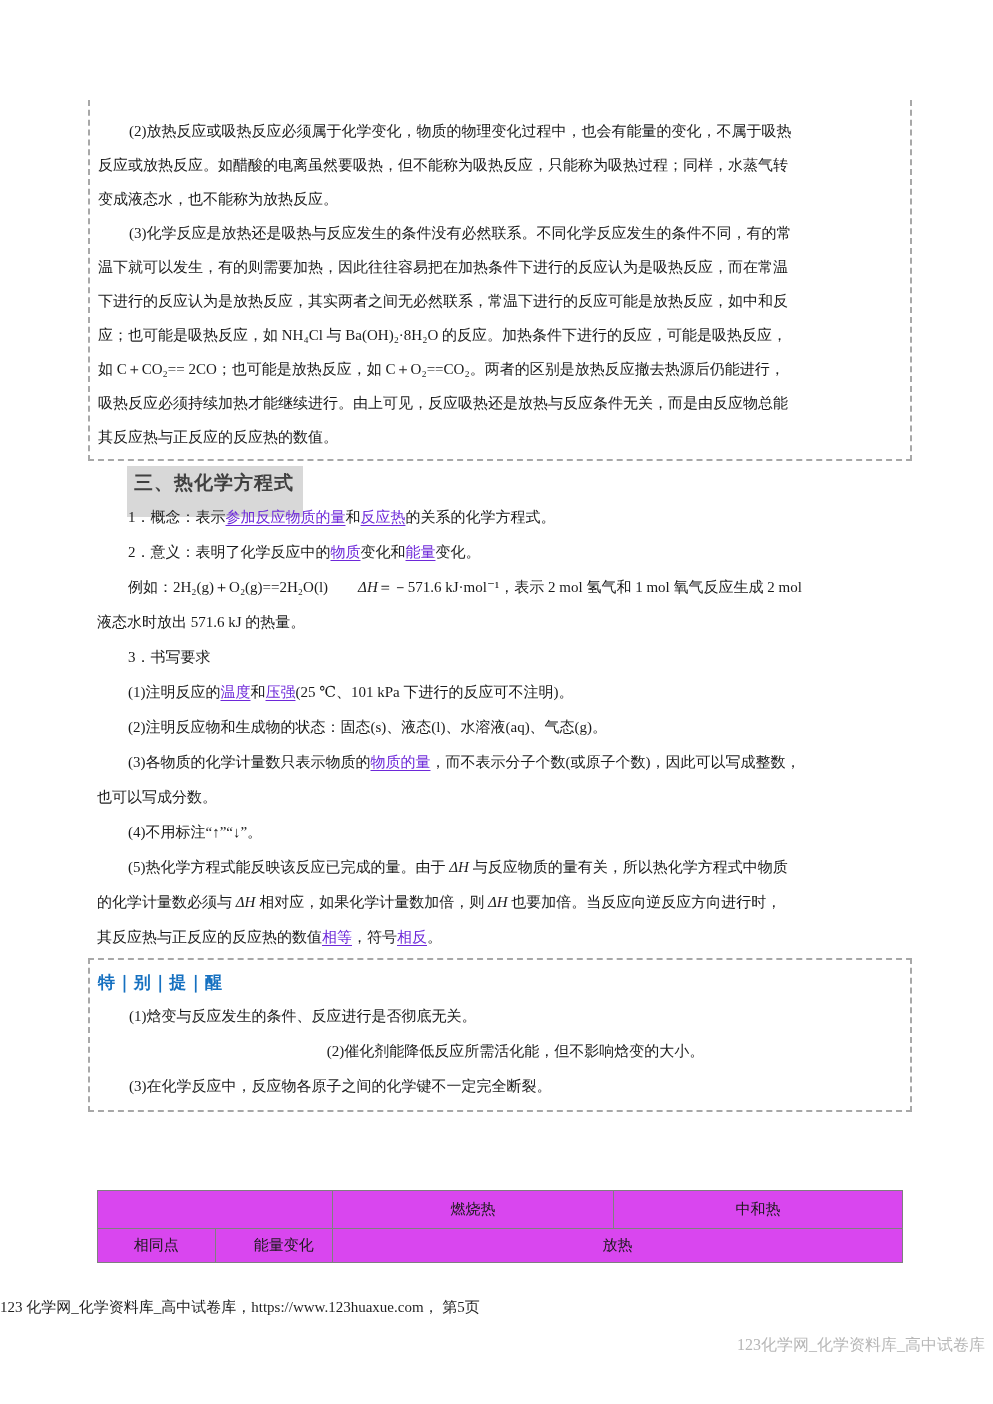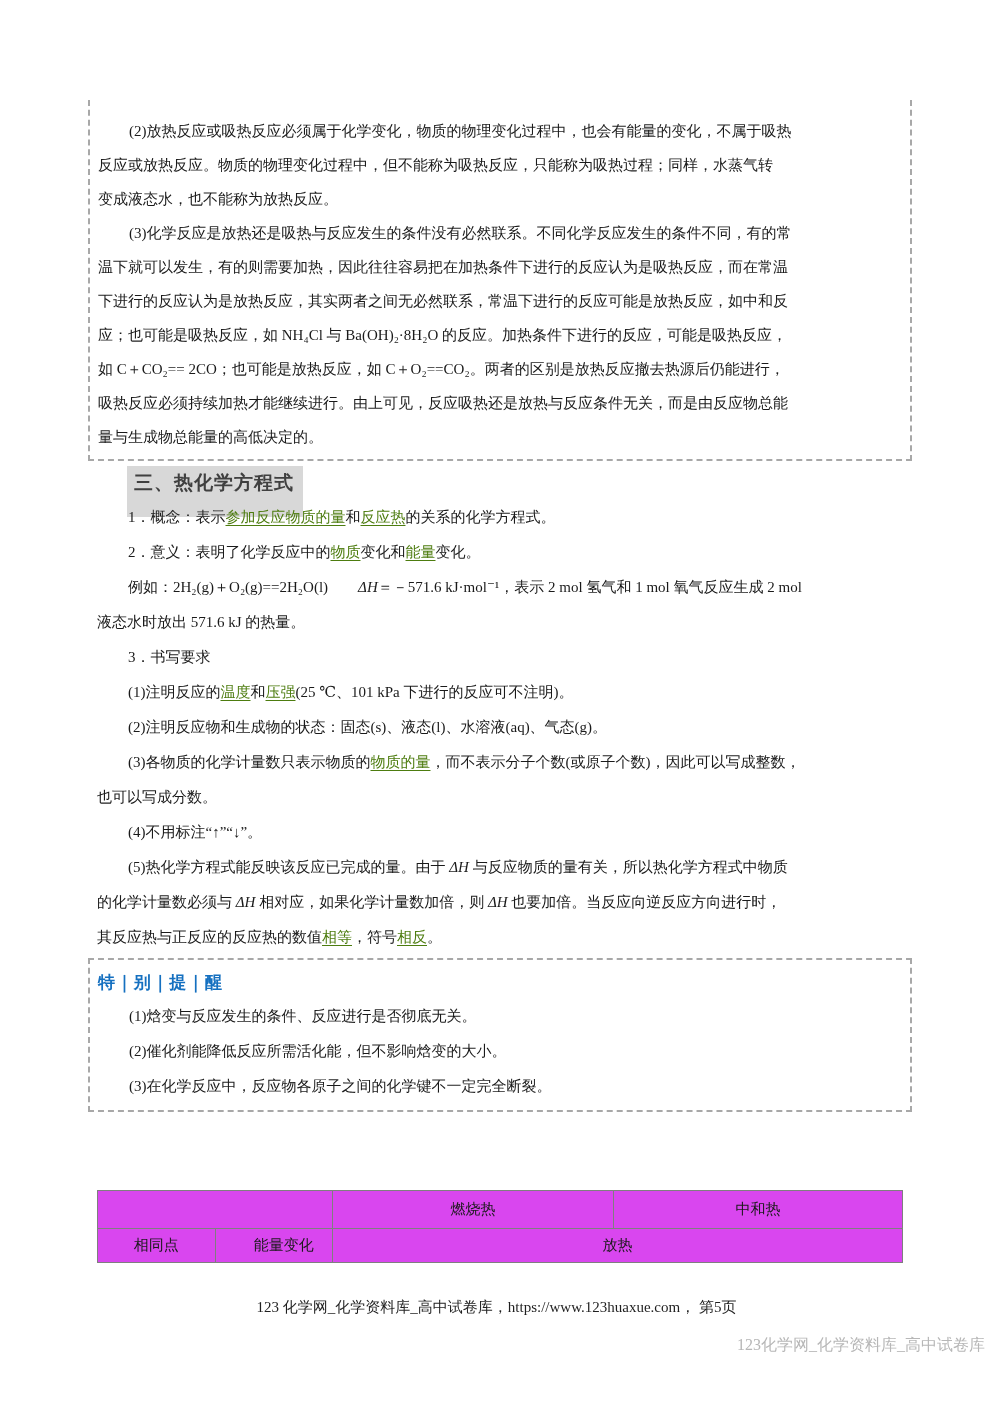--- a/index.html
+++ b/index.html
@@ -10,21 +10,21 @@
   }
   .dashedbox {
     position:absolute; box-sizing:border-box;
     border:2px dashed #a8a8a8; background:#ffffff;
   }
   .box1 { left:88px; top:100px; width:824px; height:361px; border-top:none; padding:14px 8px 0 8px; }
   .box2 { left:88px; top:958px; width:824px; height:154px; padding:7px 8px 0 8px; }
   .ln { white-space:nowrap; font-size:15px; height:34px; line-height:34px; }
   .flow .ln { height:35px; line-height:35px; }
   .ind { text-indent:31px; }
-  .ru { color:#4d7c0f; text-decoration:underline; text-underline-offset:3px; }
+  .ru { color:#6d28d9; text-decoration:underline; text-underline-offset:3px; }
   .it { font-style:italic; }
   .sechead {
     position:absolute; display:inline-block;
     background:#d8d8d8; color:#404040;
     font-family:"Liberation Sans","DejaVu Sans",sans-serif;
     font-weight:bold; font-size:19px; line-height:1;
     padding:7px 9px 25px 7px; letter-spacing:1px;
   }
   .sec3head { left:127px; top:466px; }
   .sec4head { left:127px; top:1142px; }
@@ -37,43 +37,43 @@
   table.cmp {
     position:absolute; left:97px; top:1190px; width:806px;
     border-collapse:collapse; font-size:15px; color:#1a1a1a;
     table-layout:fixed;
   }
   .cmp td { border:1px solid #7f7f7f; text-align:center; padding:0; background:#d946ef; }
   .cmp tr.r1 td { height:37px; }
   .cmp tr.r2 td { height:33px; }
   .footer {
     position:absolute; left:0; top:1298px; width:993px;
-    text-align:center; font-size:15px; color:#1f1f1f; white-space:nowrap;
+    font-size:15px; color:#1f1f1f; white-space:nowrap;
   }
   .watermark {
     position:absolute; right:8px; top:1335px;
     font-size:16px; color:#b7b7b7; white-space:nowrap;
   }
 </style>
 </head>
 <body>
 
 <div class="page">
 
   <div class="dashedbox box1">
     <div class="ln ind">(2)放热反应或吸热反应必须属于化学变化，物质的物理变化过程中，也会有能量的变化，不属于吸热</div>
-    <div class="ln">反应或放热反应。物质的物理变化过程中，但不能称为吸热反应，只能称为吸热过程；同样，水蒸气转</div>
+    <div class="ln">反应或放热反应。如醋酸的电离虽然要吸热，但不能称为吸热反应，只能称为吸热过程；同样，水蒸气转</div>
     <div class="ln">变成液态水，也不能称为放热反应。</div>
     <div class="ln ind">(3)化学反应是放热还是吸热与反应发生的条件没有必然联系。不同化学反应发生的条件不同，有的常</div>
     <div class="ln">温下就可以发生，有的则需要加热，因此往往容易把在加热条件下进行的反应认为是吸热反应，而在常温</div>
     <div class="ln">下进行的反应认为是放热反应，其实两者之间无必然联系，常温下进行的反应可能是放热反应，如中和反</div>
     <div class="ln">应；也可能是吸热反应，如 NH₄Cl 与 Ba(OH)₂·8H₂O 的反应。加热条件下进行的反应，可能是吸热反应，</div>
     <div class="ln">如 C＋CO₂==  2CO；也可能是放热反应，如 C＋O₂==CO₂。两者的区别是放热反应撤去热源后仍能进行，</div>
     <div class="ln">吸热反应必须持续加热才能继续进行。由上可见，反应吸热还是放热与反应条件无关，而是由反应物总能</div>
-    <div class="ln">量与生成物总能量的高低决定的。</div>
+    <div class="ln">其反应热与正反应的反应热的数值。</div>
   </div>
 
   <div class="sechead sec3head">三、热化学方程式</div>
 
   <div class="flow">
     <div class="ln ind"><span>1．概念：表示</span><span class="ru">参加反应物质的量</span><span>和</span><span class="ru">反应热</span><span>的关系的化学方程式。</span></div>
     <div class="ln ind"><span>2．意义：表明了化学反应中的</span><span class="ru">物质</span><span>变化和</span><span class="ru">能量</span><span>变化。</span></div>
     <div class="ln ind"><span>例如：2H₂(g)＋O₂(g)==2H₂O(l)　　</span><span class="it">ΔH</span><span>＝－571.6 kJ·mol⁻¹，表示 2 mol 氢气和 1 mol 氧气反应生成 2 mol</span></div>
     <div class="ln">液态水时放出 571.6 kJ 的热量。</div>
     <div class="ln ind">3．书写要求</div>
@@ -83,21 +83,21 @@
     <div class="ln">也可以写成分数。</div>
     <div class="ln ind">(4)不用标注“↑”“↓”。</div>
     <div class="ln ind"><span>(5)热化学方程式能反映该反应已完成的量。由于 </span><span class="it">ΔH</span><span> 与反应物质的量有关，所以热化学方程式中物质</span></div>
     <div class="ln"><span>的化学计量数必须与 </span><span class="it">ΔH</span><span> 相对应，如果化学计量数加倍，则 </span><span class="it">ΔH</span><span> 也要加倍。当反应向逆反应方向进行时，</span></div>
     <div class="ln"><span>其反应热与正反应的反应热的数值</span><span class="ru">相等</span><span>，符号</span><span class="ru">相反</span><span>。</span></div>
   </div>
 
   <div class="dashedbox box2">
     <div class="alerttitle">特｜别｜提｜醒</div>
     <div class="ln ind" style="height:35px;line-height:35px;">(1)焓变与反应发生的条件、反应进行是否彻底无关。</div>
-    <div class="ln ind" style="height:35px;line-height:35px;">(2)催化剂能降低反应所需活化能，但不影响焓变的大小。</div>
+    <div class="ln ind" style="height:35px;line-height:35px;text-align:center;">(2)催化剂能降低反应所需活化能，但不影响焓变的大小。</div>
     <div class="ln ind" style="height:35px;line-height:35px;">(3)在化学反应中，反应物各原子之间的化学键不一定完全断裂。</div>
   </div>
 
 
   <table class="cmp">
     <tbody>
         <tr class="r1">
       <td colspan="2" style="width:234px;"></td>
       <td style="width:280px;">燃烧热</td>
       <td>中和热</td>

